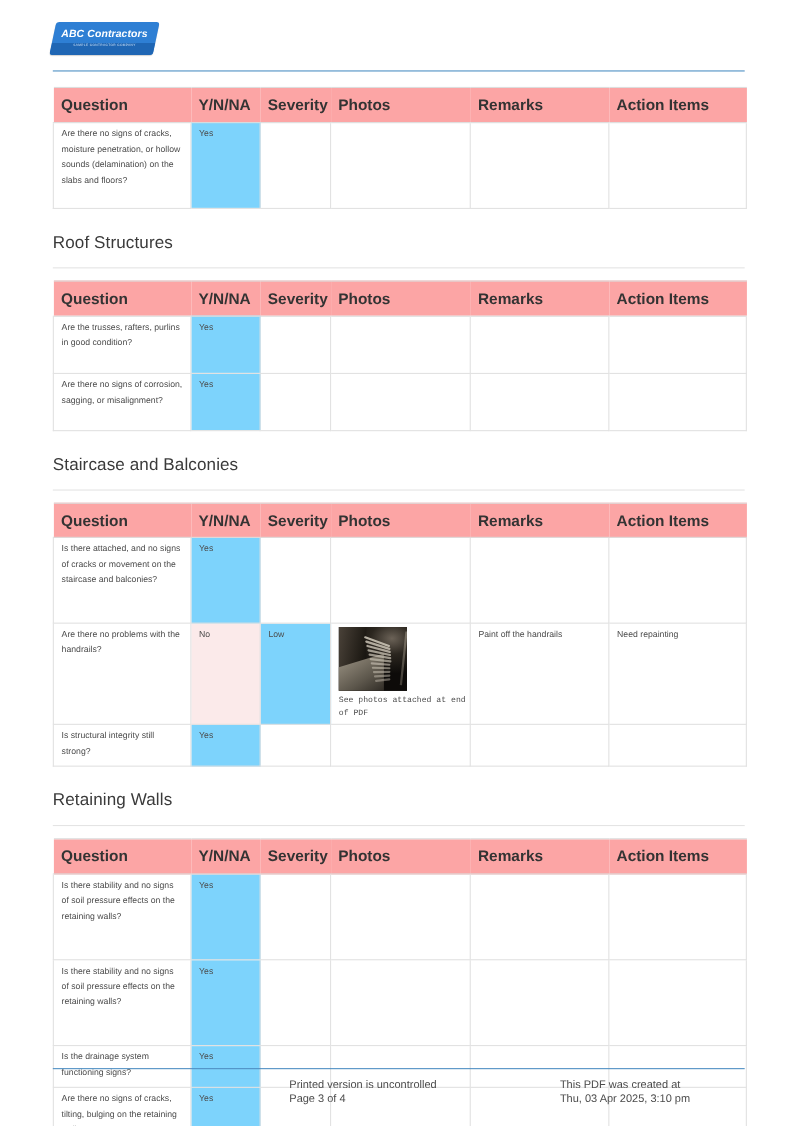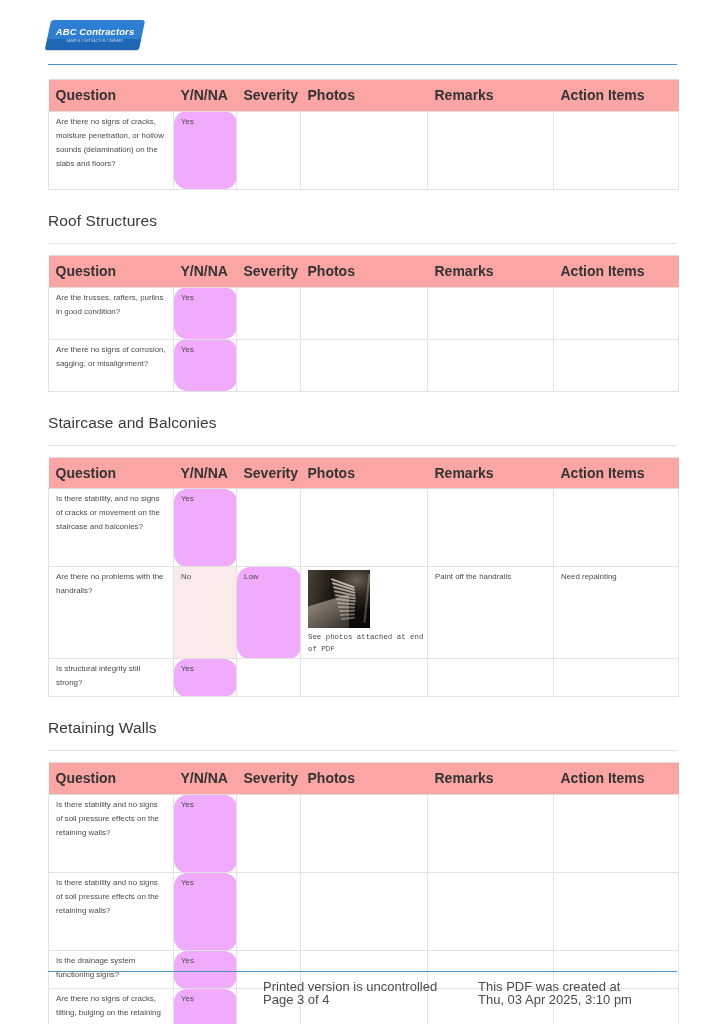--- a/index.html
+++ b/index.html
@@ -133,21 +133,21 @@
     font-size: 7.9px;
     word-wrap: break-word;
   }
   .col-q      { width: 125px; }
   .col-yn     { width: 63px; }
   .col-sev    { width: 64px; }
   .col-photos { width: 127px; }
   .col-rem    { width: 126px; }
   .col-act    { width: 125px; }
 
-  td.cell-green { background: #f0abfc; border-radius: 13px; }
+  td.cell-green { background: #7dd3fc; }
   td.cell-pink  { background: #fbeaea; }
 
   
   .r-tall   { height: 78px; }
   .r-med    { height: 52px; }
   .r-short  { height: 38px; }
   .r-photo  { height: 92px; }
 
   
   .photo-wrap { width: 62px; }
@@ -211,23 +211,24 @@
     left: 48px; right: 48px;
     bottom: 18px;
   }
   .rule-blue-footer {
     height: 0;
     border-top: 1.4px solid #4f90c4;
   }
   .footer {
     display: flex;
     padding-top: 9px;
-    font-size: 13px;
+    font-size: 10px;
     color: #4b4b4b;
     line-height: 12.5px;
+    gap: 31px;
   }
   .footer-left  { width: 215px; margin-left: 215px; }
   .footer-right { flex: 1; }
 </style>
 </head>
 <body>
 
 <div class="page">
 
   <div class="header">
@@ -332,21 +333,21 @@
             <th>Question</th>
             <th>Y/N/NA</th>
             <th>Severity</th>
             <th>Photos</th>
             <th>Remarks</th>
             <th>Action Items</th>
           </tr>
         </thead>
         <tbody>
           <tr class="r-tall">
-            <td>Is there stability, and no signs of cracks or movement on the staircase and balconies?</td>
+            <td>Is there attached, and no signs of cracks or movement on the staircase and balconies?</td>
             <td class="cell-green">Yes</td>
             <td></td>
             <td></td>
             <td></td>
             <td></td>
           </tr>
           <tr class="r-photo">
             <td>Are there no problems with the handrails?</td>
             <td class="cell-pink">No</td>
             <td class="cell-green">Low</td>

